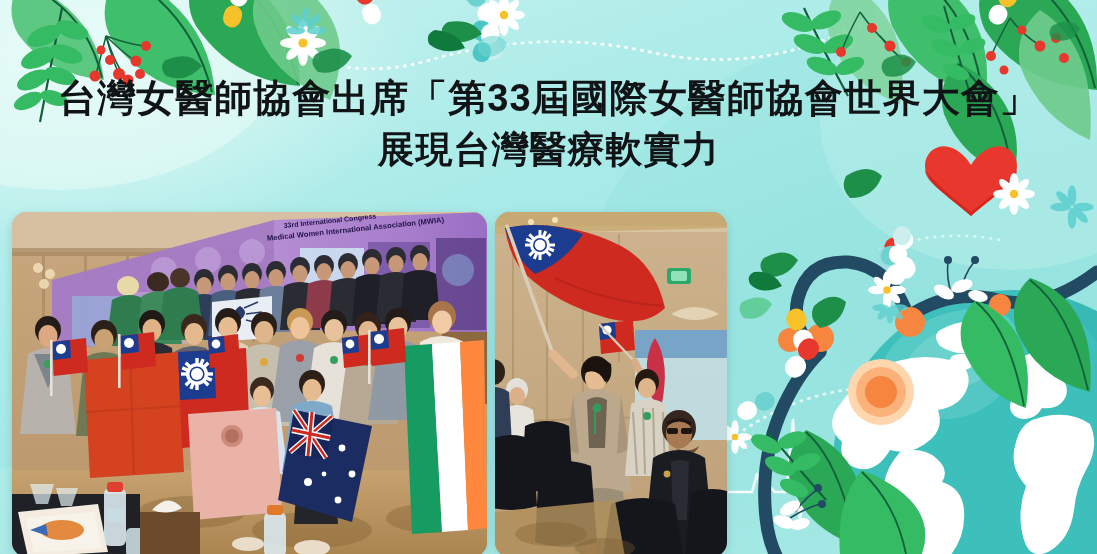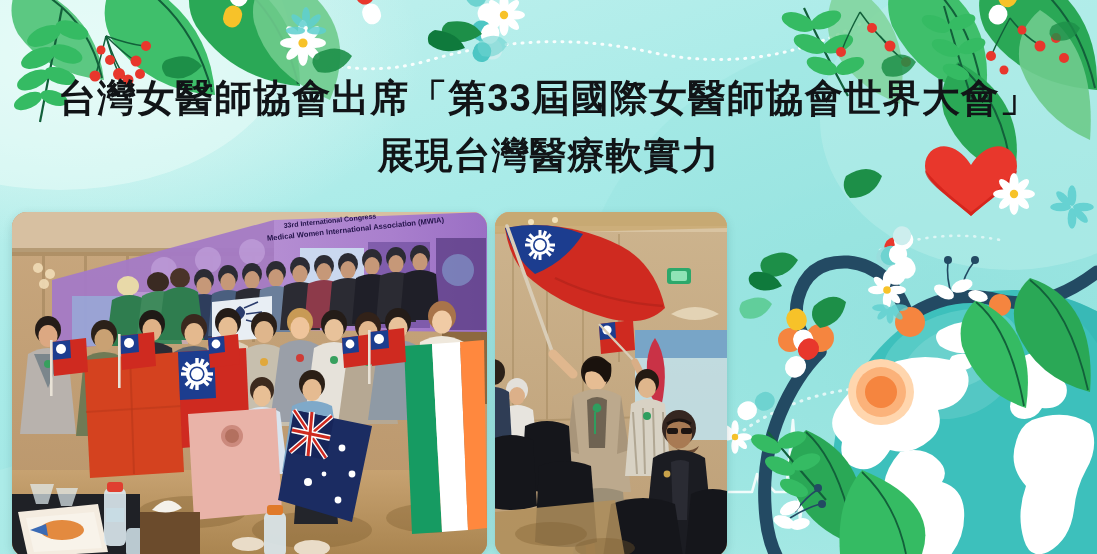--- a/index.html
+++ b/index.html
@@ -19,21 +19,21 @@
 
   
   #title-block{
     position:absolute;left:0;top:78px;width:1097px;text-align:center;z-index:40;
   }
   .t-line{
     color:#111417;font-weight:bold;letter-spacing:1px;line-height:1.08;
     white-space:nowrap;
   }
   #title-line-1{font-size:38px;}
-  #title-line-2{font-size:37px;margin-top:17px;}
+  #title-line-2{font-size:37px;margin-top:11px;}
 
   
   .photo{
     position:absolute;border-radius:15px;overflow:hidden;
     box-shadow:0 3px 10px rgba(20,70,70,.18);
     z-index:30;background:#cbb89c;
   }
   #photo-left{left:12px;top:212px;width:475px;height:345px;}
   #photo-right{left:495px;top:212px;width:232px;height:345px;}
   .photo svg{display:block;width:100%;height:100%;}

